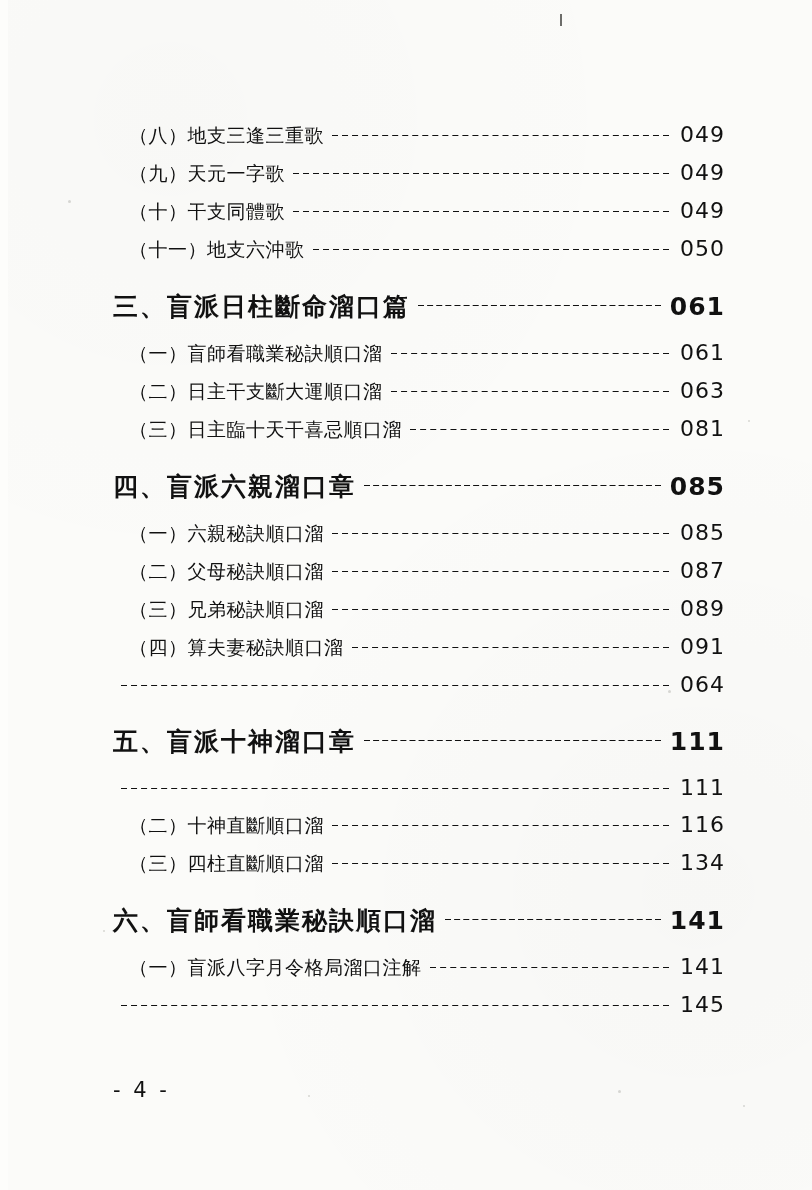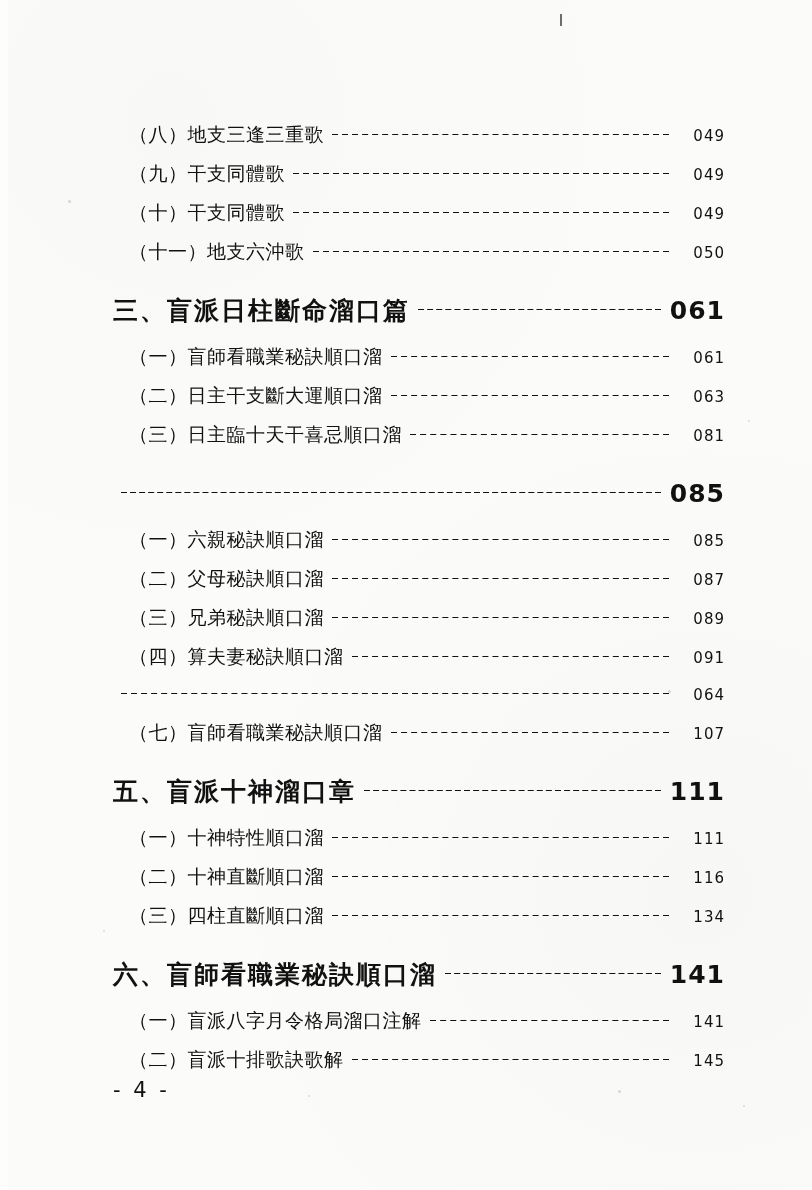--- a/index.html
+++ b/index.html
@@ -55,21 +55,21 @@
   }
   .entry .leader::before {
     content: "";
     position: absolute;
     left: 0; right: 0; top: 0;
     border-top: 2px dashed #111;
     transform: scaleX(1);
   }
   .entry .page-no {
     white-space: nowrap;
-    font-size: 15px;
+    font-size: 22px;
     line-height: 33px;
     letter-spacing: 1px;
     min-width: 48px;
     text-align: right;
   }
   
   .entry.section {
     margin-top: 22px;
     margin-bottom: 10px;
   }
@@ -136,21 +136,21 @@
   <div class="speck" style="left:300px; top:1095px; width:2px; height:2px;"></div>
   <div class="speck" style="left:735px; top:1105px; width:2px; height:2px;"></div>
 
   <div class="toc" id="toc-root">
       <div class="entry sub">
         <span class="label">（八）地支三逢三重歌</span>
         <span class="leader"></span>
         <span class="page-no">049</span>
       </div>
       <div class="entry sub">
-        <span class="label">（九）干支同體歌</span>
+        <span class="label">（九）天元一字歌</span>
         <span class="leader"></span>
         <span class="page-no">049</span>
       </div>
       <div class="entry sub">
         <span class="label">（十）干支同體歌</span>
         <span class="leader"></span>
         <span class="page-no">049</span>
       </div>
       <div class="entry sub">
         <span class="label">（十一）地支六沖歌</span>
@@ -171,20 +171,21 @@
         <span class="label">（二）日主干支斷大運順口溜</span>
         <span class="leader"></span>
         <span class="page-no">063</span>
       </div>
       <div class="entry sub">
         <span class="label">（三）日主臨十天干喜忌順口溜</span>
         <span class="leader"></span>
         <span class="page-no">081</span>
       </div>
       <div class="entry section">
+        <span class="label">四、盲派六親溜口章</span>
         <span class="leader"></span>
         <span class="page-no">085</span>
       </div>
       <div class="entry sub">
         <span class="label">（一）六親秘訣順口溜</span>
         <span class="leader"></span>
         <span class="page-no">085</span>
       </div>
       <div class="entry sub">
         <span class="label">（二）父母秘訣順口溜</span>
@@ -198,32 +199,26 @@
       </div>
       <div class="entry sub">
         <span class="label">（四）算夫妻秘訣順口溜</span>
         <span class="leader"></span>
         <span class="page-no">091</span>
       </div>
       <div class="entry sub">
         <span class="leader"></span>
         <span class="page-no">064</span>
       </div>
-      <div class="entry sub">
-        <span class="label">（七）盲師看職業秘訣順口溜</span>
-        <span class="leader"></span>
-        <span class="page-no">107</span>
-      </div>
       <div class="entry section">
         <span class="label">五、盲派十神溜口章</span>
         <span class="leader"></span>
         <span class="page-no">111</span>
       </div>
       <div class="entry sub">
-        <span class="label">（一）十神特性順口溜</span>
         <span class="leader"></span>
         <span class="page-no">111</span>
       </div>
       <div class="entry sub">
         <span class="label">（二）十神直斷順口溜</span>
         <span class="leader"></span>
         <span class="page-no">116</span>
       </div>
       <div class="entry sub">
         <span class="label">（三）四柱直斷順口溜</span>
@@ -234,20 +229,19 @@
         <span class="label">六、盲師看職業秘訣順口溜</span>
         <span class="leader"></span>
         <span class="page-no">141</span>
       </div>
       <div class="entry sub">
         <span class="label">（一）盲派八字月令格局溜口注解</span>
         <span class="leader"></span>
         <span class="page-no">141</span>
       </div>
       <div class="entry sub">
-        <span class="label">（二）盲派十排歌訣歌解</span>
         <span class="leader"></span>
         <span class="page-no">145</span>
       </div>
     </div>
 
   <div class="folio">- 4 -</div>
 </div>
 
 </body></html>

